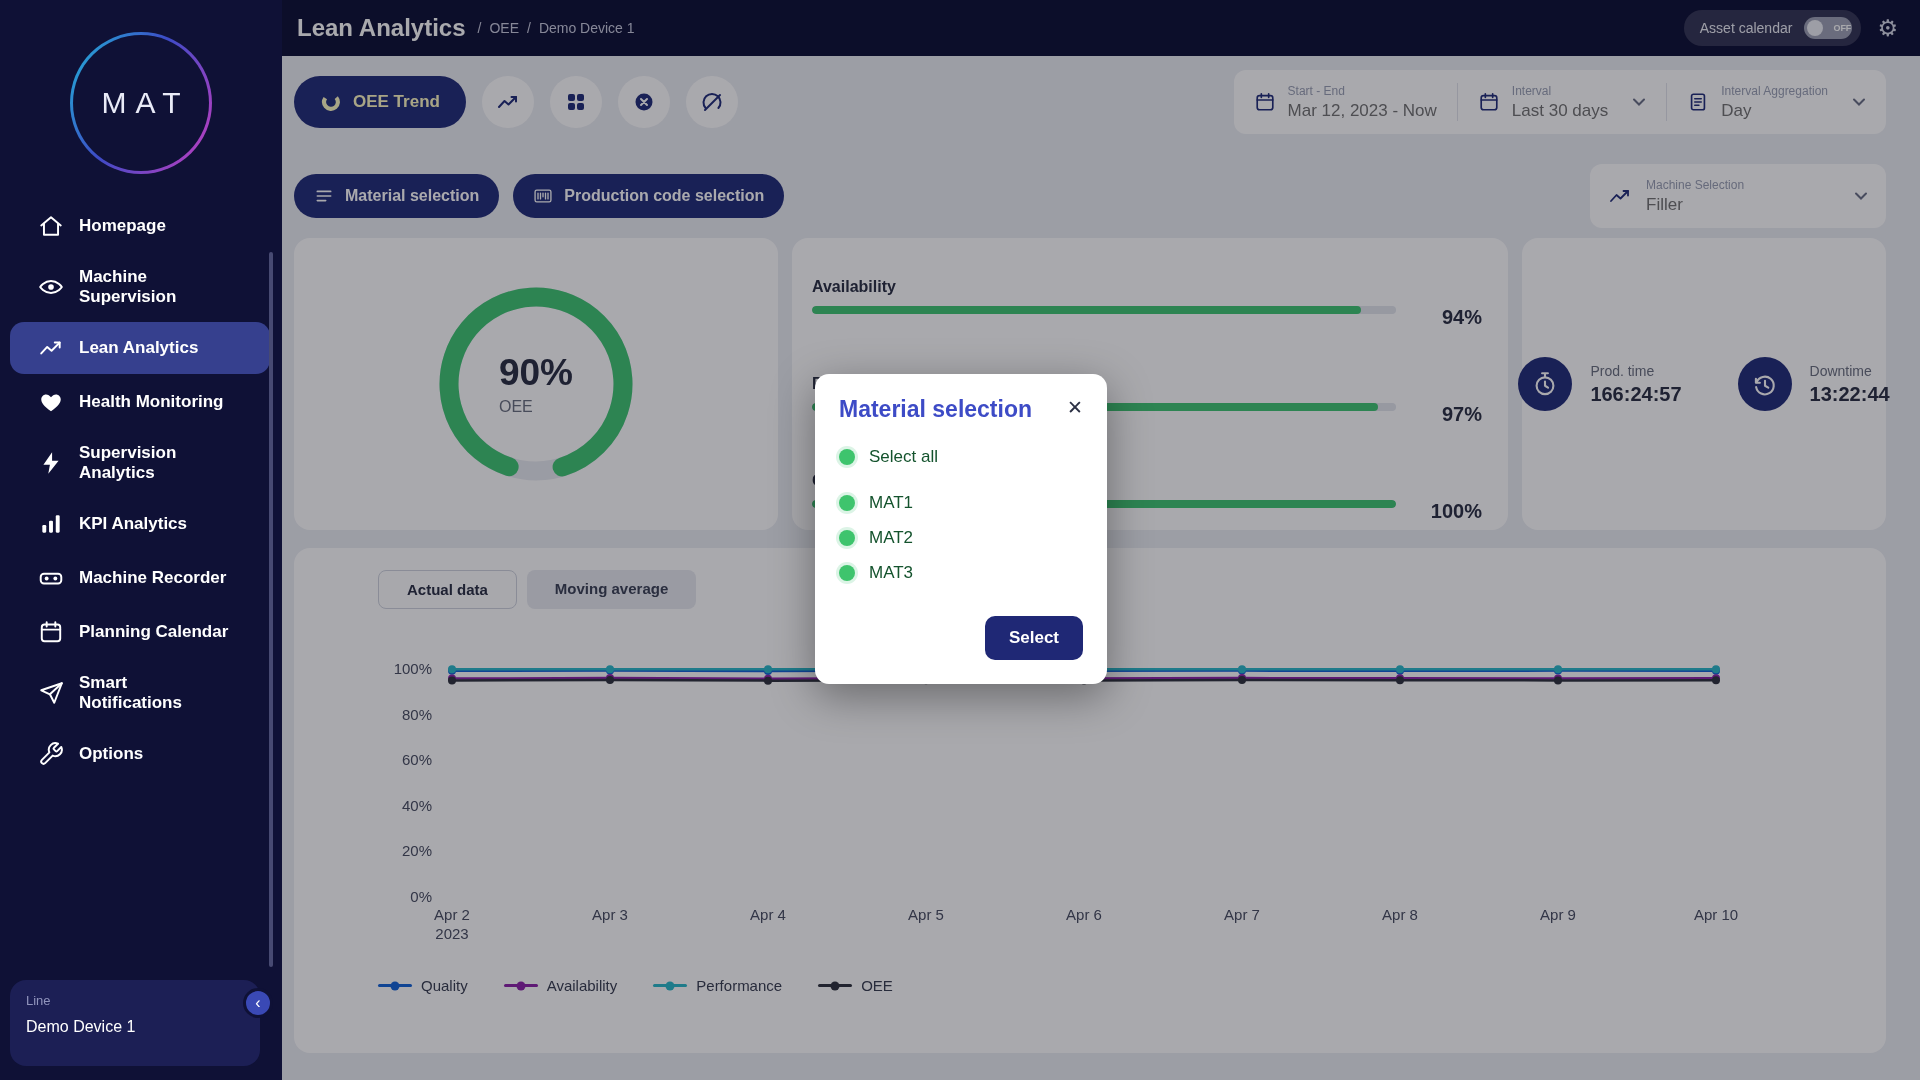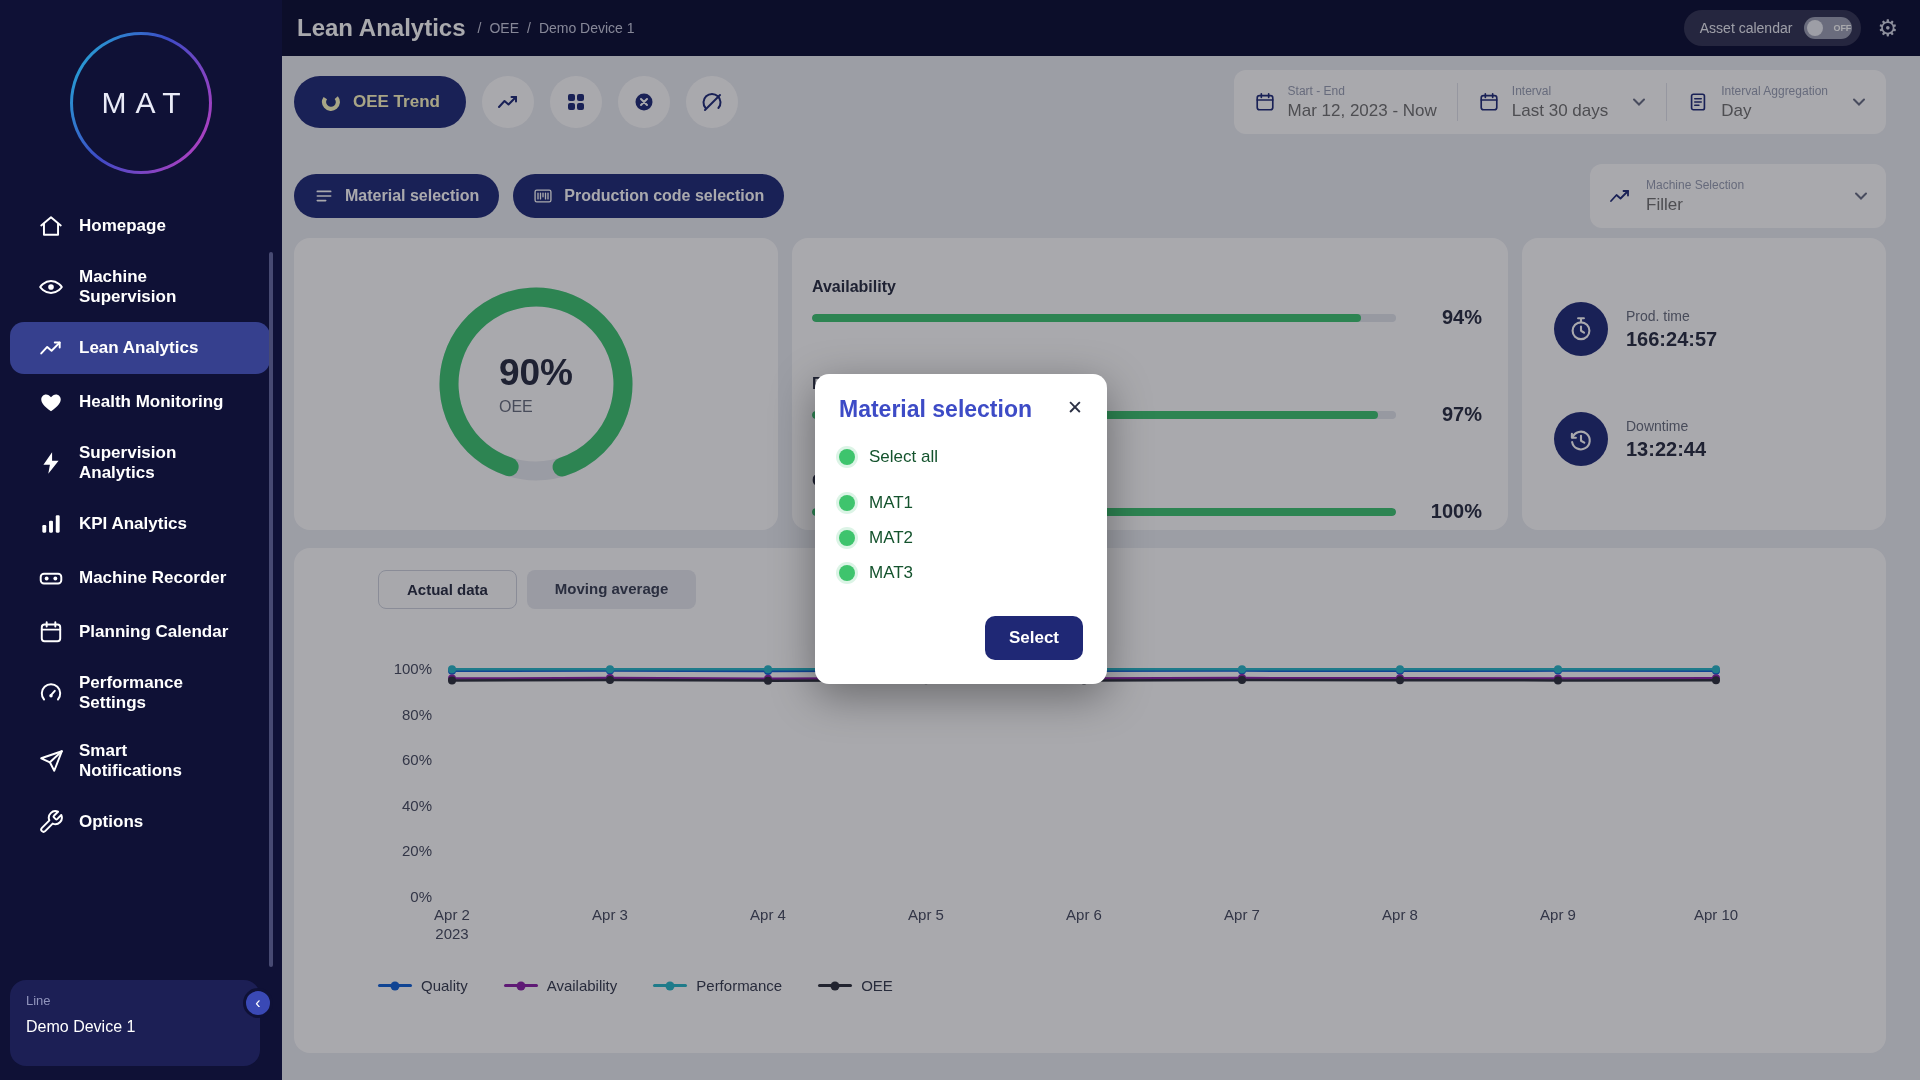--- a/index.html
+++ b/index.html
@@ -72,25 +72,25 @@
   .card { background:#fff; border-radius:16px; height:292px; }
   .card-gauge { width:484px; display:flex; align-items:center; justify-content:center; position:relative; }
   .gauge-track { fill:none; stroke:#E9EBF1; stroke-width:19; }
   .gauge-fill  { fill:none; stroke:#41C674; stroke-width:19; stroke-linecap:round; }
   .gauge-center { position:absolute; }
   .gauge-value { font-size:37px; font-weight:700; color:#2B3044; }
   .gauge-label { font-size:16px; color:#6B7080; margin-top:4px; }
   .card-bars { flex:1; padding:40px 26px 0 20px; }
   .bar-row { margin-bottom:46px; }
   .bar-label { font-size:16px; font-weight:700; color:#2B3044; margin-bottom:10px; }
-  .bar-line { display:flex; align-items:center; }
+  .bar-line { display:flex; }
   .bar-track { flex:1; height:8px; border-radius:4px; background:#E3E6ED; overflow:hidden; }
   .bar-fill { height:100%; border-radius:4px; background:#41C674; }
   .bar-value { width:86px; text-align:right; font-size:20px; font-weight:700; color:#2B3044; }
-  .card-times { width:364px; display:flex; flex-direction:column; justify-content:center; gap:56px; padding:0 32px; }
+  .card-times { width:364px; display:flex; flex-direction:row; justify-content:center; gap:56px; padding:0 32px; }
   .time-row { display:flex; align-items:center; gap:18px; }
   .time-icon { width:54px; height:54px; border-radius:50%; background:#232E7A; color:#fff; display:flex;
     align-items:center; justify-content:center; flex:0 0 54px; }
   .time-icon .nicon { width:28px; height:28px; }
   .time-label { font-size:14px; color:#6B7080; }
   .time-value { font-size:20px; font-weight:700; color:#2B3044; margin-top:4px; }
 
   
   .chart-card { margin-top:18px; height:505px; background:#fff; border-radius:16px; padding:22px 26px 0; }
   .tabs { display:flex; gap:10px; margin-left:58px; }
@@ -182,28 +182,20 @@
           <circle cx="16" cy="12.5" r="1.8" fill="currentColor" stroke="none"></circle>
         </svg>
       <span class="nav-label">Machine Recorder</span>
     </div>
     <div class="nav-item">
       <svg class="nicon" viewBox="0 0 24 24" fill="none" stroke="currentColor" stroke-width="1.8" stroke-linecap="round">
           <rect x="3.5" y="5" width="17" height="15.5" rx="2.5"></rect>
           <path d="M3.5 9.8h17M8 3v4M16 3v4"></path>
         </svg>
       <span class="nav-label">Planning Calendar</span>
-    </div>
-    <div class="nav-item">
-      <svg class="nicon" viewBox="0 0 24 24" fill="none" stroke="currentColor" stroke-width="1.8" stroke-linecap="round">
-          <path d="M5.6 18a8.5 8.5 0 1 1 12.8 0"></path>
-          <path d="M12 14l3.5-4"></path>
-          <circle cx="12" cy="14.5" r="1.6" fill="currentColor" stroke="none"></circle>
-        </svg>
-      <span class="nav-label">Performance Settings</span>
     </div>
     <div class="nav-item">
       <svg class="nicon" viewBox="0 0 24 24" fill="none" stroke="currentColor" stroke-width="1.8" stroke-linecap="round" stroke-linejoin="round">
           <path d="M22 3 11 13.2"></path>
           <path d="M22 3 15 21l-4-7.8L3 9.5 22 3z"></path>
         </svg>
       <span class="nav-label">Smart Notifications</span>
     </div>
     <div class="nav-item">
       <svg class="nicon" viewBox="0 0 24 24" fill="none" stroke="currentColor" stroke-width="1.8" stroke-linecap="round" stroke-linejoin="round">

